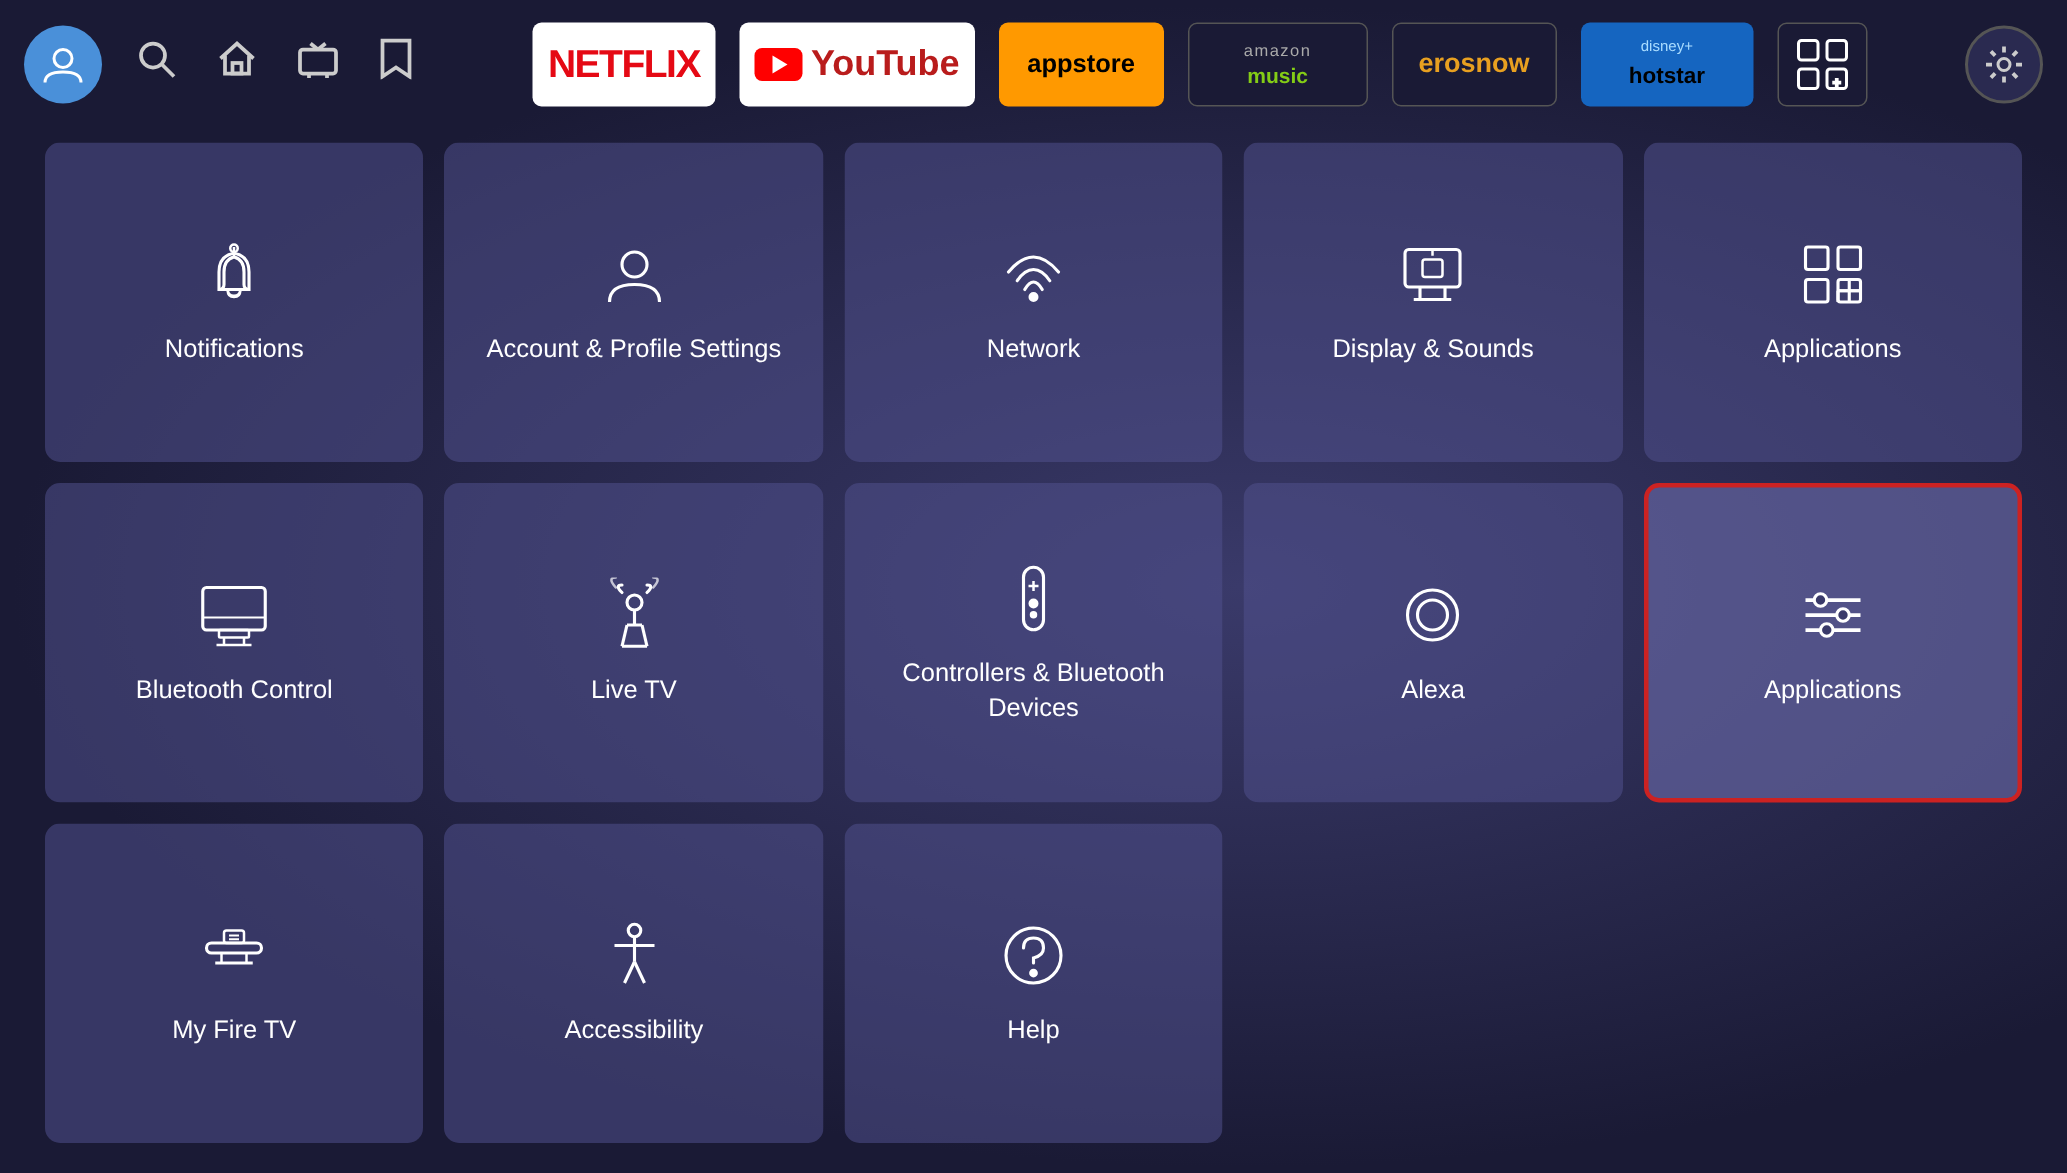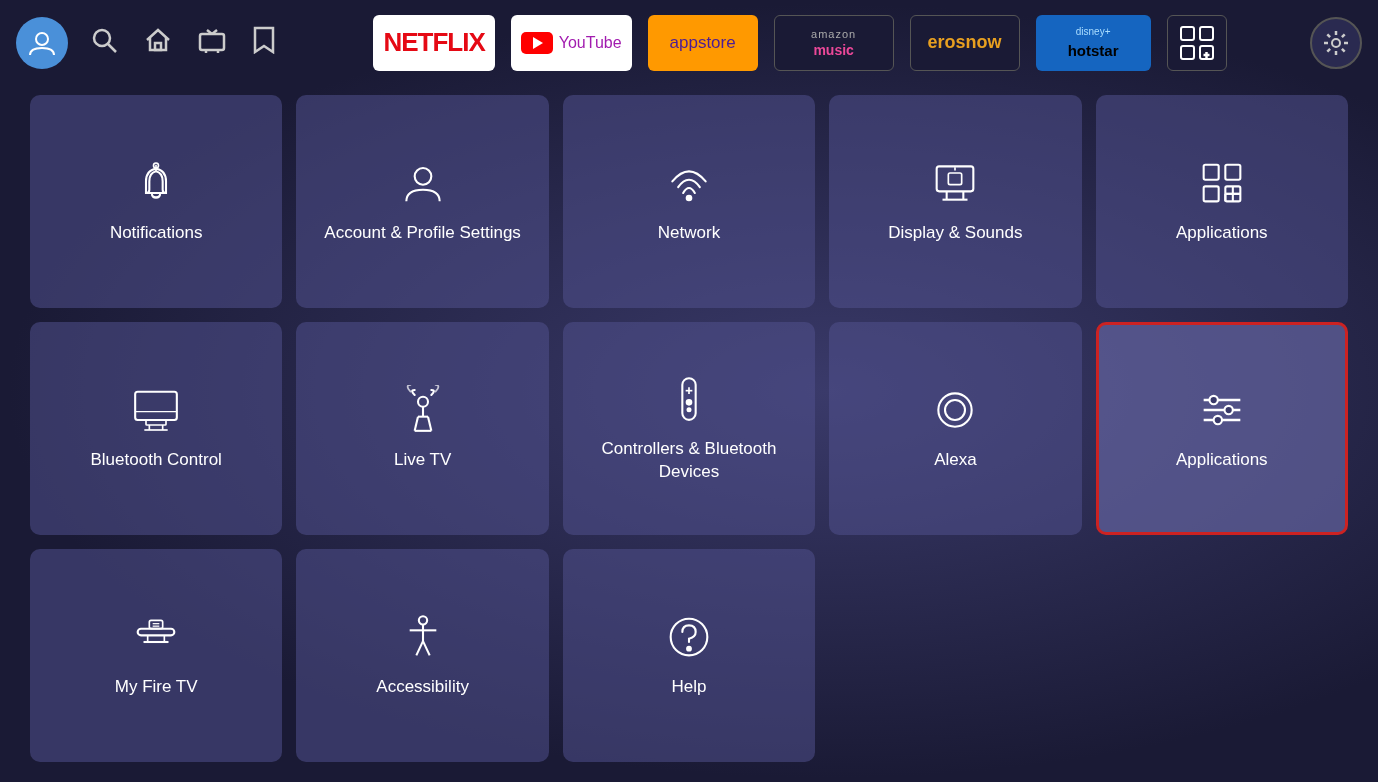--- a/index.html
+++ b/index.html
@@ -113,51 +113,51 @@
     }
     .yt-triangle {
       width: 0;
       height: 0;
       border-left: 10px solid white;
       border-top: 6px solid transparent;
       border-bottom: 6px solid transparent;
       margin-left: 2px;
     }
     .yt-text {
-      font-size: 16px;
-      font-weight: normal;
-      color: #a21caf;
+      font-size: 24px;
+      font-weight: bold;
+      color: #b91c1c;
     }
 
     .app-btn.appstore {
       background: #f90;
       min-width: 110px;
     }
     .appstore-text {
       font-size: 17px;
-      font-weight: normal;
-      color: #4c1d95;
+      font-weight: bold;
+      color: #000000;
     }
 
     .app-btn.amazon-music {
       background: #1a1a35;
       border: 1px solid #555;
       min-width: 120px;
       flex-direction: column;
       gap: 2px;
     }
     .amazon-music-top {
       font-size: 11px;
       color: #aaa;
       letter-spacing: 1px;
     }
     .amazon-music-bottom {
       font-size: 14px;
       font-weight: bold;
-      color: #ec4899;
+      color: #84cc16;
     }
 
     .app-btn.erosnow {
       background: #1a1a35;
       border: 1px solid #555;
       min-width: 110px;
     }
     .erosnow-text {
       font-size: 18px;
       font-weight: bold;

